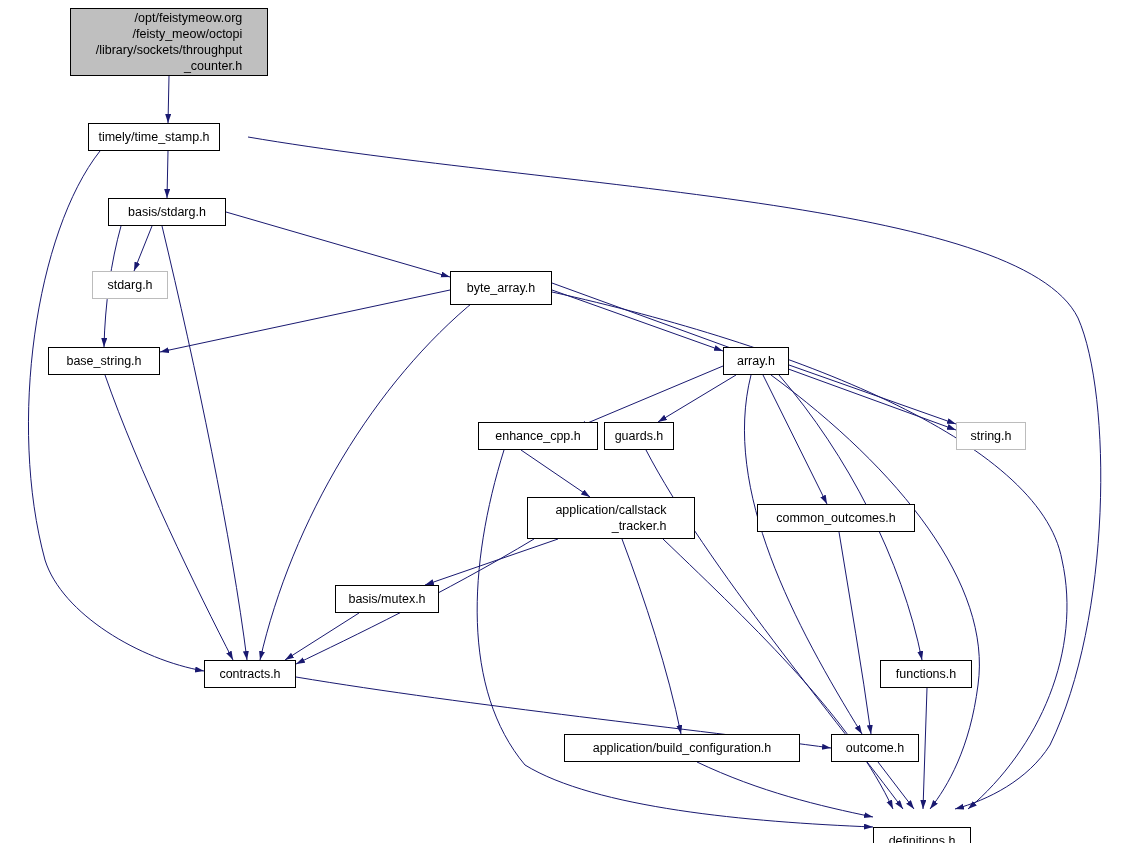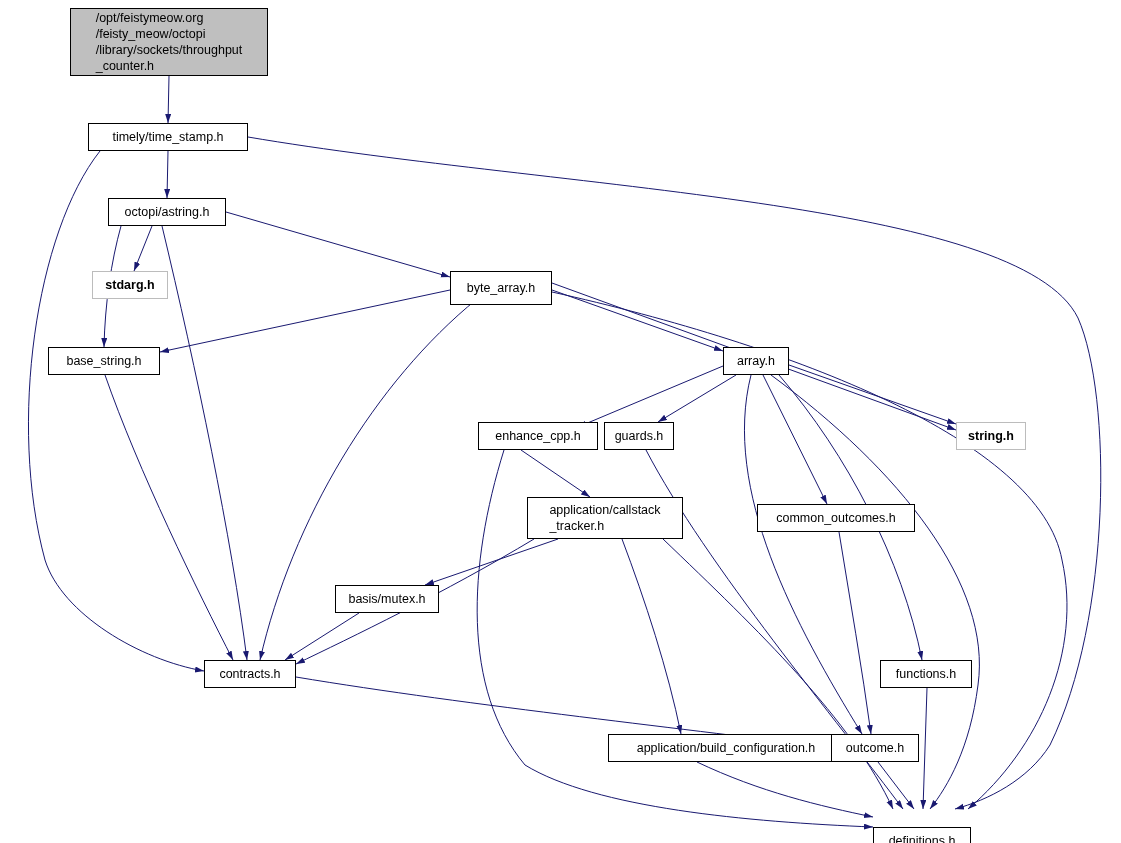--- a/index.html
+++ b/index.html
@@ -22,38 +22,37 @@
     stroke: #191970;
     stroke-width: 1;
   }
   .node {
     position: absolute;
     z-index: 1;
     box-sizing: border-box;
     display: flex;
     align-items: center;
     justify-content: center;
-    text-align: left;
+    text-align: right;
     white-space: pre-line;
     background: #ffffff;
     border: 1px solid #000000;
     color: #000000;
     font-size: 12.5px;
     line-height: 1.28;
     padding: 1px 4px;
     cursor: pointer;
   }
   .node--current {
     background: #bfbfbf;
     cursor: default;
   }
   .node--system {
     border-color: #bcbcbc;
     cursor: default;
-    font-weight: bold;
   }
 </style>
 </head>
 <body>
 
 <div class="canvas">
 
   <svg class="edge-layer" width="1121" height="843" viewBox="0 0 1121 843" xmlns="http://www.w3.org/2000/svg">
     <defs>
       <marker id="arrow" markerWidth="10" markerHeight="8" refX="9" refY="3" orient="auto">
@@ -94,48 +93,48 @@
       <path d="M927,688 L923,809" class="edge" stroke="#191970" marker-end="url(#arrow)"></path>
       <path d="M878,762 L914,809" class="edge" stroke="#191970" marker-end="url(#arrow)"></path>
       <path d="M697,762 C760,792 820,806 873,817" class="edge" stroke="#191970" marker-end="url(#arrow)"></path>
     </svg>
 
   <div class="node node--current" style="left:70px;top:8px;width:198px;height:68px">/opt/feistymeow.org
 /feisty_meow/octopi
 /library/sockets/throughput
 _counter.h</div>
 
-  <div class="node" style="left:88px;top:123px;width:160px;height:28px">timely/time_stamp.h</div>
+  <div class="node" style="left:88px;top:123px;width:132px;height:28px">timely/time_stamp.h</div>
 
-  <div class="node" style="left:108px;top:198px;width:118px;height:28px">octopi/astring.h</div>
+  <div class="node" style="left:108px;top:198px;width:118px;height:28px">basis/stdarg.h</div>
 
   <div class="node node--system" style="left:92px;top:271px;width:76px;height:28px">stdarg.h</div>
 
   <div class="node" style="left:450px;top:271px;width:102px;height:34px">byte_array.h</div>
 
   <div class="node" style="left:48px;top:347px;width:112px;height:28px">base_string.h</div>
 
   <div class="node" style="left:723px;top:347px;width:66px;height:28px">array.h</div>
 
   <div class="node" style="left:478px;top:422px;width:120px;height:28px">enhance_cpp.h</div>
 
   <div class="node" style="left:604px;top:422px;width:70px;height:28px">guards.h</div>
 
   <div class="node node--system" style="left:956px;top:422px;width:70px;height:28px">string.h</div>
 
-  <div class="node" style="left:527px;top:497px;width:156px;height:42px">application/callstack
+  <div class="node" style="left:527px;top:497px;width:168px;height:42px">application/callstack
 _tracker.h</div>
 
   <div class="node" style="left:757px;top:504px;width:158px;height:28px">common_outcomes.h</div>
 
   <div class="node" style="left:335px;top:585px;width:104px;height:28px">basis/mutex.h</div>
 
   <div class="node" style="left:204px;top:660px;width:92px;height:28px">contracts.h</div>
 
   <div class="node" style="left:880px;top:660px;width:92px;height:28px">functions.h</div>
 
-  <div class="node" style="left:608px;top:734px;width:236px;height:28px">application/build_configuration.h</div>
+  <div class="node" style="left:564px;top:734px;width:236px;height:28px">application/build_configuration.h</div>
 
   <div class="node" style="left:831px;top:734px;width:88px;height:28px">outcome.h</div>
 
   <div class="node" style="left:873px;top:827px;width:98px;height:28px">definitions.h</div>
 
 </div>
 
 </body></html>

